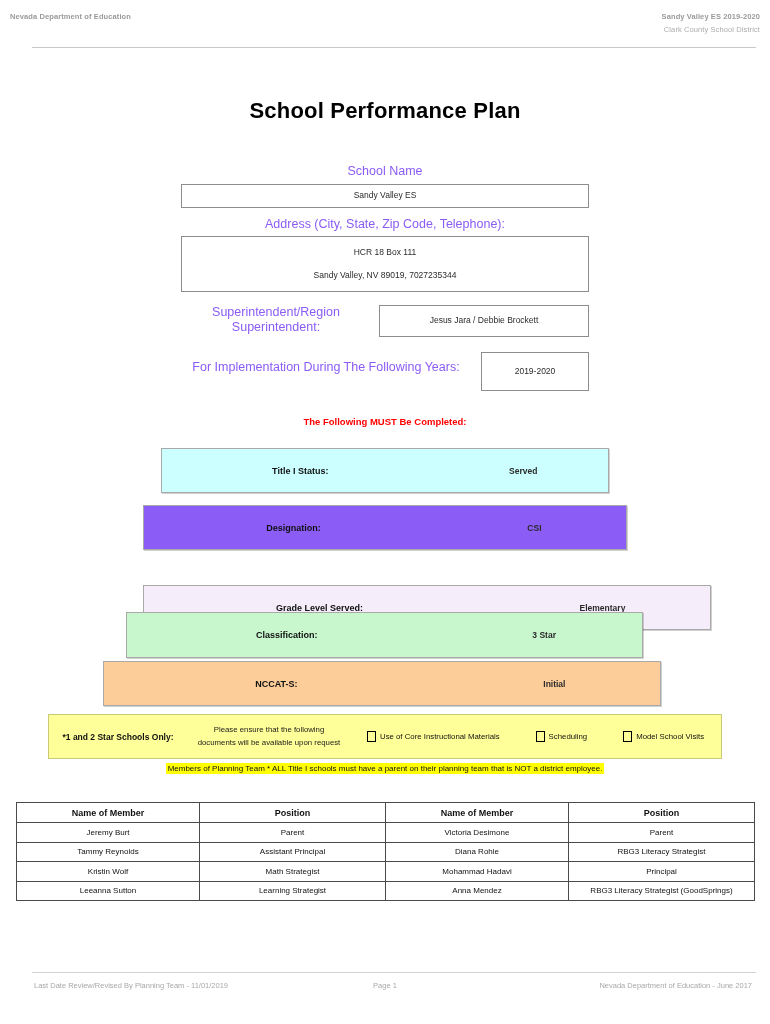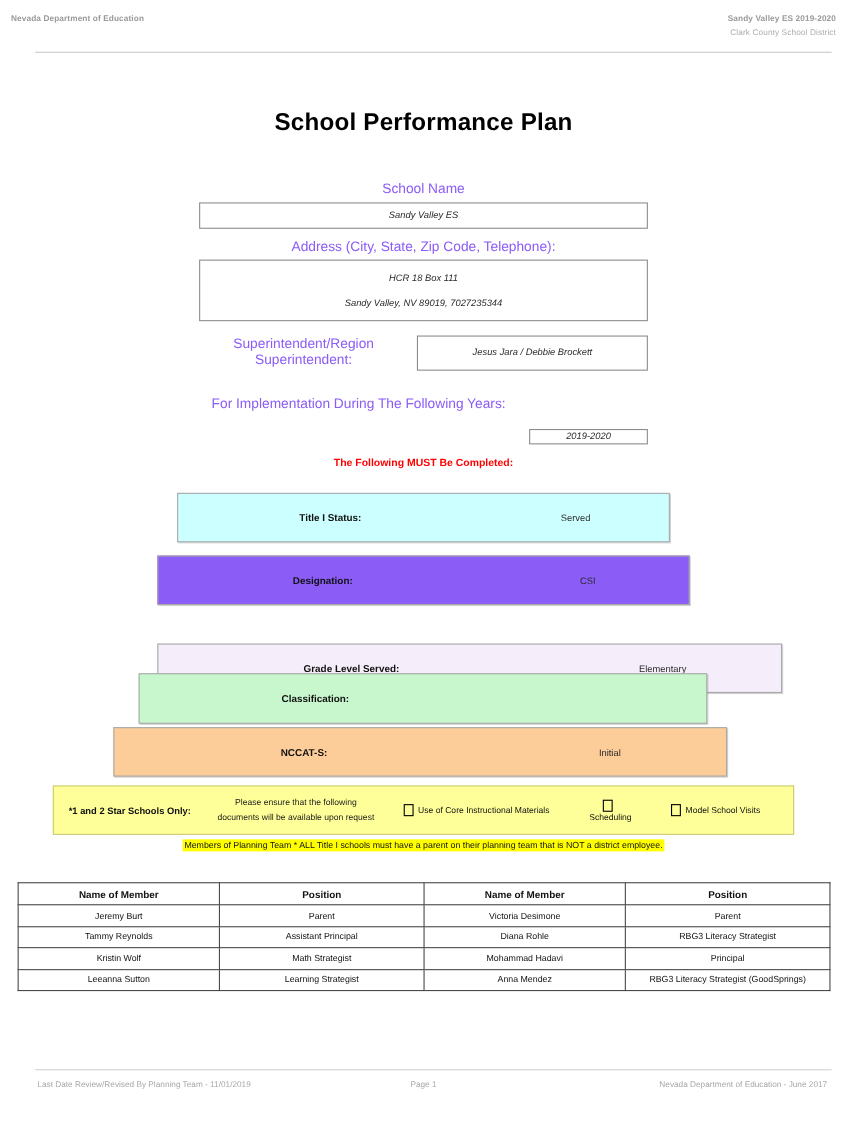--- a/index.html
+++ b/index.html
@@ -84,39 +84,38 @@
     position: absolute;
     border: 1px solid #8d8d8d;
     background: #ffffff;
     box-sizing: border-box;
     font-size: 8.5px;
     display: flex;
     flex-direction: column;
     align-items: center;
     justify-content: center;
     color: #2b2b2b;
-    font-style: italic;
   }
   .fieldbox .row { line-height: 1.1; }
   .fieldbox .row + .row { margin-top: 13px; }
 
   #school-name-label { left: 0; width: 770px; top: 164px; }
   #school-name-box   { left: 181px; top: 184px; width: 408px; height: 24px; }
 
   #address-label { left: 0; width: 770px; top: 217px; }
   #address-box   { left: 181px; top: 236px; width: 408px; height: 56px; }
 
   #supt-label {
     left: 181px; top: 305px; width: 190px;
     line-height: 1.18;
   }
   #supt-box { left: 379px; top: 305px; width: 210px; height: 32px; }
 
   #impl-label { left: 181px; top: 360px; width: 290px; text-align: center; }
-  #impl-box   { left: 481px; top: 352px; width: 108px; height: 14px; margin-top: 38px; }
+  #impl-box   { left: 481px; top: 352px; width: 108px; height: 39px; }
 
   
   .red-notice {
     position: absolute;
     top: 416px; left: 0; width: 770px;
     text-align: center;
     font-size: 9.5px;
     font-weight: bold;
     color: #ff0000;
   }
@@ -144,21 +143,21 @@
   .cbar .cbar-value {
     position: absolute;
     right: 0;
     width: 38%;
     top: 0;
     bottom: 0;
     display: flex;
     align-items: center;
     justify-content: center;
     font-size: 8.5px;
-    font-weight: normal;
+    font-weight: bold;
     color: #2b2b2b;
     text-align: center;
   }
 
   #bar-title1        { left: 161px; top: 448px; width: 448px; height: 45px; background: #CCFFFF; }
   #bar-designation   { left: 143px; top: 505px; width: 484px; height: 45px; background: #F6EDFA; }
   #bar-grade-level   { left: 143px; top: 585px; width: 568px; height: 45px; background: #F6EDFA; }
   #bar-classification{ left: 126px; top: 612px; width: 517px; height: 46px; background: #C8F7CD; }
   #bar-nccat         { left: 103px; top: 661px; width: 558px; height: 45px; background: #FCCC99; }
 
@@ -199,21 +198,21 @@
   .ss-check .cbox {
     width: 9px;
     height: 11px;
     border: 1px solid #000000;
     background: #FFFF99;
     margin-right: 4px;
     box-sizing: border-box;
     flex: 0 0 auto;
   }
   #chk-core       { margin-left: 10px; }
-  #chk-scheduling { margin-left: 36px; flex-direction: column; }
+  #chk-scheduling { margin-left: 36px; }
   #chk-model      { margin-left: 36px; }
 
   
   #planning-note {
     position: absolute;
     left: 0; top: 764px; width: 770px;
     text-align: center;
     font-size: 8px;
   }
   #planning-note span {
@@ -332,20 +331,21 @@
   <div class="cbar-value">CSI</div>
 </div>
 
 <div class="cbar" id="bar-grade-level" style="background: rgb(246, 237, 250);">
   <div class="cbar-label">Grade Level Served:</div>
   <div class="cbar-value">Elementary</div>
 </div>
 
 <div class="cbar" id="bar-classification" style="background: rgb(200, 247, 205);">
   <div class="cbar-label">Classification:</div>
+  <div class="cbar-value">3 Star</div>
 </div>
 
 <div class="cbar" id="bar-nccat" style="background: rgb(252, 204, 153);">
   <div class="cbar-label">NCCAT-S:</div>
   <div class="cbar-value">Initial</div>
 </div>
 
 <div id="star-schools-row" style="background: rgb(255, 255, 153);">
   <div class="ss-title">*1 and 2 Star Schools Only:</div>
   <div class="ss-note">

